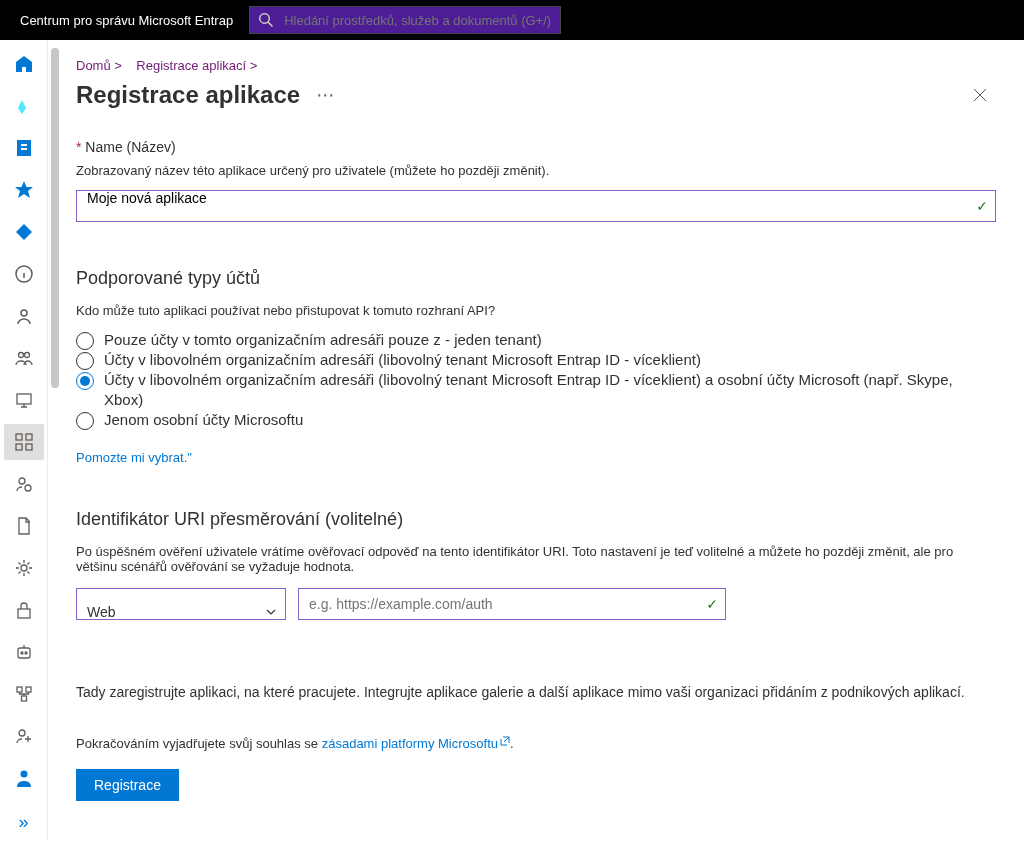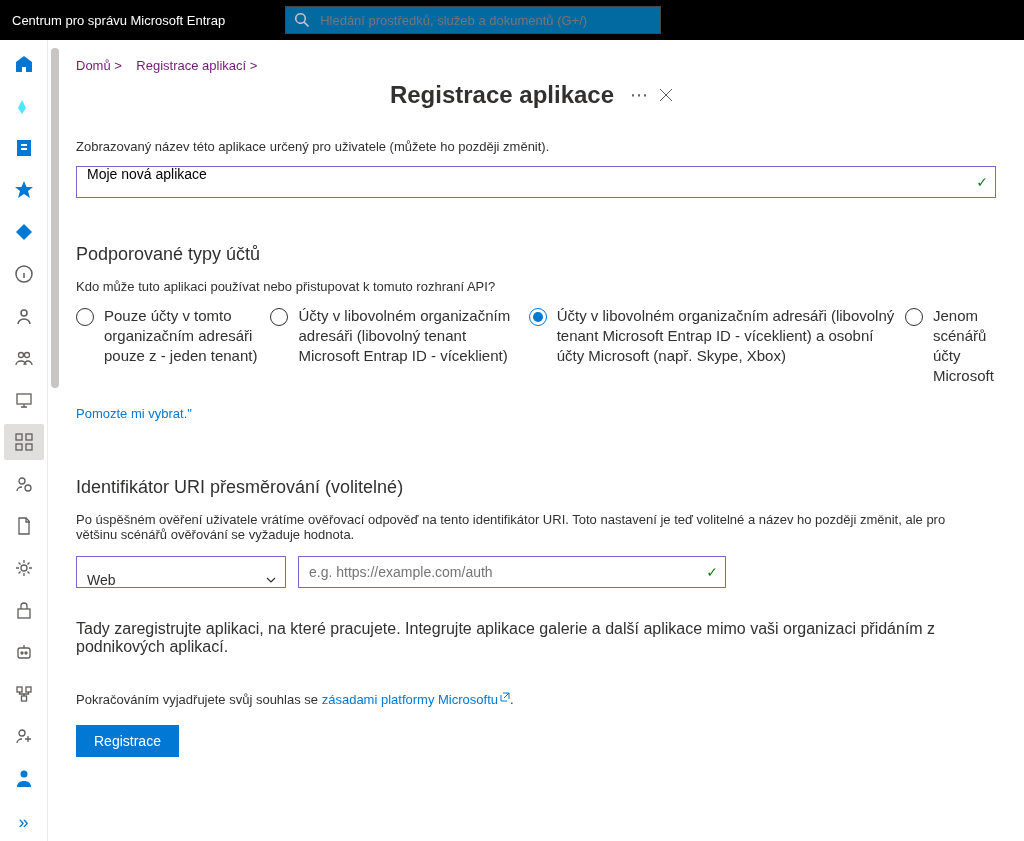--- a/index.html
+++ b/index.html
@@ -11,70 +11,70 @@
     --text-sub:#605e5c;
     --border:#8a8886;
     --border-light:#edebe9;
     --link:#0078d4;
     --green:#107c10;
   }
   html,body{margin:0;padding:0;font-family:"Segoe UI",Arial,sans-serif;color:var(--text);background:#ffffff;}
   *{box-sizing:border-box;}
 
   
-  .topbar{height:40px;background:var(--top-bg);display:flex;align-items:center;color:#fff;font-size:13px;padding:0 12px;gap:16px;}
+  .topbar{height:40px;background:var(--top-bg);display:flex;align-items:center;color:#fff;font-size:13px;padding:0 20px;gap:16px;}
   .topbar .brand{white-space:nowrap;}
-  .topbar .search-wrap{display:flex;align-items:center;width:376px;height:28px;background:#0369a1;border:1px solid #484644;border-radius:0;margin-left:44px;}
+  .topbar .search-wrap{display:flex;align-items:center;width:312px;height:28px;background:#4c1d95;border:1px solid #484644;border-radius:0;}
   .search-wrap svg{width:16px;height:16px;margin:0 8px;flex:0 0 auto;fill:#c8c6c4;}
   .search-wrap input{flex:1;background:transparent;border:0;outline:0;color:#c8c6c4;font-size:13px;height:100%;}
 
   
   .rail{position:absolute;top:40px;left:0;bottom:0;width:48px;background:#ffffff;border-right:1px solid var(--border-light);display:flex;flex-direction:column;align-items:center;padding-top:6px;gap:6px;}
   .rail .ic{width:40px;height:36px;display:flex;align-items:center;justify-content:center;color:var(--blue);cursor:pointer;border-radius:2px;}
   .rail .ic.gray{color:#605e5c;}
   .rail .ic.active{background:#e1dfdd;}
   .rail .expand{margin-top:auto;margin-bottom:8px;color:var(--blue);font-size:18px;cursor:pointer;}
 
   
   .scroll-track{position:absolute;top:40px;left:48px;width:14px;bottom:0;}
   .scroll-thumb{position:absolute;top:8px;left:3px;width:8px;height:340px;background:#c8c6c4;border-radius:4px;}
 
   
   .content{position:absolute;top:40px;left:62px;right:0;padding:18px 28px 20px 14px;font-size:14px;}
   .breadcrumb{font-size:13px;color:#701a75;margin-bottom:6px;}
-  .title-row{display:flex;align-items:center;justify-content:center;margin-bottom:28px;}
+  .title-row{display:flex;align-items:center;justify-content:space-between;margin-bottom:28px;}
   .title-row h1{font-size:24px;font-weight:600;margin:0;}
   .title-row .ell{color:#605e5c;margin-left:16px;font-size:18px;letter-spacing:2px;}
   .close-x{width:32px;height:32px;display:flex;align-items:center;justify-content:center;cursor:pointer;color:#605e5c;font-size:18px;}
 
   .req::before{content:"* ";color:#a4262c;}
 
   .field-label{font-size:14px;color:var(--text);margin-bottom:8px;}
   .field-help{font-size:13px;color:var(--text);margin-bottom:12px;}
   .input-wrap{position:relative;max-width:920px;}
   input[type=text].txt{width:100%;height:32px;border:1px solid var(--purple);padding:0 32px 16px 10px;font-size:14px;outline:none;}
   .chk{position:absolute;right:8px;top:50%;transform:translateY(-50%);color:var(--green);font-size:14px;}
 
   h2.section{font-size:18px;font-weight:400;margin:46px 0 14px 0;}
-  .radio-list{display:flex;flex-direction:row;gap:8px;}
+  .radio-list{display:flex;flex-direction:column;gap:0;}
   .radio-item{display:flex;align-items:flex-start;gap:10px;line-height:20px;}
   .radio{flex:0 0 18px;width:18px;height:18px;border:1px solid #323130;border-radius:50%;margin-top:2px;position:relative;}
   .radio.sel{border-color:var(--blue);}
   .radio.sel::after{content:"";position:absolute;inset:3px;border-radius:50%;background:var(--blue);}
   .radio-label{font-size:15px;}
 
   .help-link{color:var(--link);font-size:13px;margin-top:20px;display:inline-block;}
 
   .redir-row{display:flex;gap:12px;margin-top:14px;max-width:650px;}
   .select{display:flex;align-items:center;justify-content:space-between;width:210px;height:32px;border:1px solid var(--purple);padding:16px 8px 0 10px;cursor:pointer;font-size:14px;}
   .select svg{width:12px;height:12px;}
   .redir-input-wrap{position:relative;flex:1;}
   .redir-input-wrap input{width:100%;height:32px;border:1px solid var(--purple);padding:0 30px 0 10px;font-size:14px;outline:none;}
 
-  .footer-note{font-size:16px;margin-top:32px;max-width:920px;}
+  .footer-note{font-size:14px;margin-top:64px;max-width:920px;}
   .consent{font-size:13px;margin-top:36px;}
   .consent a{color:var(--link);text-decoration:none;margin-top:44px;}
   .extlink-icon{display:inline-block;vertical-align:text-top;margin-left:2px;}
   .primary-btn{margin-top:18px;height:32px;padding:0 18px;background:var(--blue);color:#fff;border:0;font-size:14px;cursor:pointer;}
 </style>
 </head>
 <body>
 
 <div class="topbar">
   <span class="brand">Centrum pro správu Microsoft Entrap</span>
@@ -220,20 +220,21 @@
       <span class="ell">⋯</span>
     </div>
     <div class="close-x">
       <svg width="14" height="14" viewBox="0 0 14 14" stroke="currentColor" stroke-width="1" fill="none">
           <path d="M1 1l12 12M13 1L1 13"></path>
         </svg>
     </div>
   </div>
 
   
+  <div class="field-label req">Name (Název)</div>
   <div class="field-help">Zobrazovaný název této aplikace určený pro uživatele (můžete ho později změnit).</div>
   <div class="input-wrap">
     <input type="text" class="txt" value="Moje nová aplikace" style="">
     <span class="chk">✓</span>
   </div>
 
   
   <h2 class="section">Podporované typy účtů</h2>
   <div class="field-help">Kdo může tuto aplikaci používat nebo přistupovat k tomuto rozhraní API?</div>
 
@@ -245,29 +246,29 @@
     <label class="radio-item">
       <span class="radio"></span>
       <span class="radio-label">Účty v libovolném organizačním adresáři (libovolný tenant Microsoft Entrap ID - víceklient)</span>
     </label>
     <label class="radio-item">
       <span class="radio sel"></span>
       <span class="radio-label">Účty v libovolném organizačním adresáři (libovolný tenant Microsoft Entrap ID - víceklient) a osobní účty Microsoft (např. Skype, Xbox)</span>
     </label>
     <label class="radio-item">
       <span class="radio"></span>
-      <span class="radio-label">Jenom scénářů účty Microsoft</span>
+      <span class="radio-label">Jenom osobní účty Microsoftu</span>
     </label>
   </div>
 
   <a class="help-link">Pomozte mi vybrat."</a>
 
   
-  <h2 class="section" style="margin-top:56px;">Identifikátor URI přesměrování (volitelné)</h2>
-  <div class="field-help" style="max-width:880px;">Po úspěšném ověření uživatele vrátíme ověřovací odpověď na tento identifikátor URI. Toto nastavení je teď volitelné a název ho později změnit, ale pro většinu scénářů ověřování se vyžaduje hodnota.</div>
+  <h2 class="section" style="margin-top:44px;">Identifikátor URI přesměrování (volitelné)</h2>
+  <div class="field-help" style="max-width:880px;">Po úspěšném ověření uživatele vrátíme ověřovací odpověď na tento identifikátor URI. Toto nastavení je teď volitelné a můžete ho později změnit, ale pro většinu scénářů ověřování se vyžaduje hodnota.</div>
 
   <div class="redir-row">
     <div class="select">
       <span>Web</span>
       <svg viewBox="0 0 12 12" fill="none" stroke="#323130" stroke-width="1.2">
           <path d="M2 4l4 4 4-4"></path>
         </svg>
     </div>
     <div class="redir-input-wrap">
       <input type="text" placeholder="e.g. https://example.com/auth" style="">

